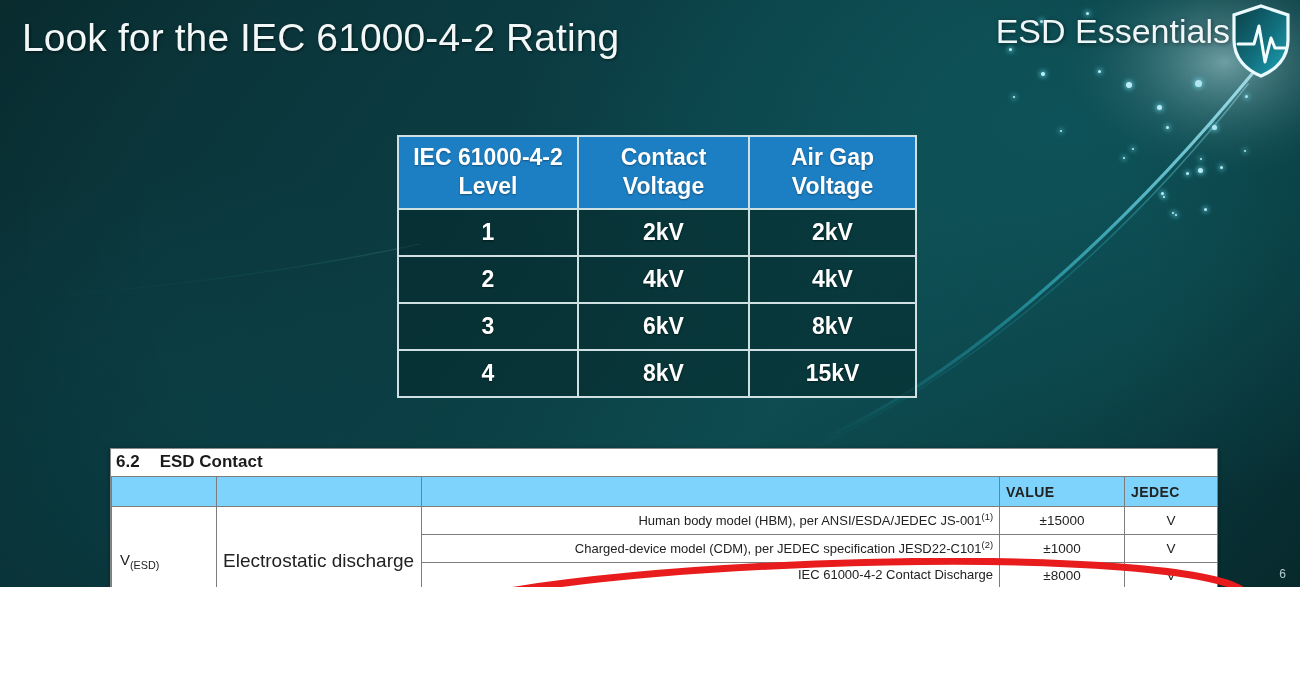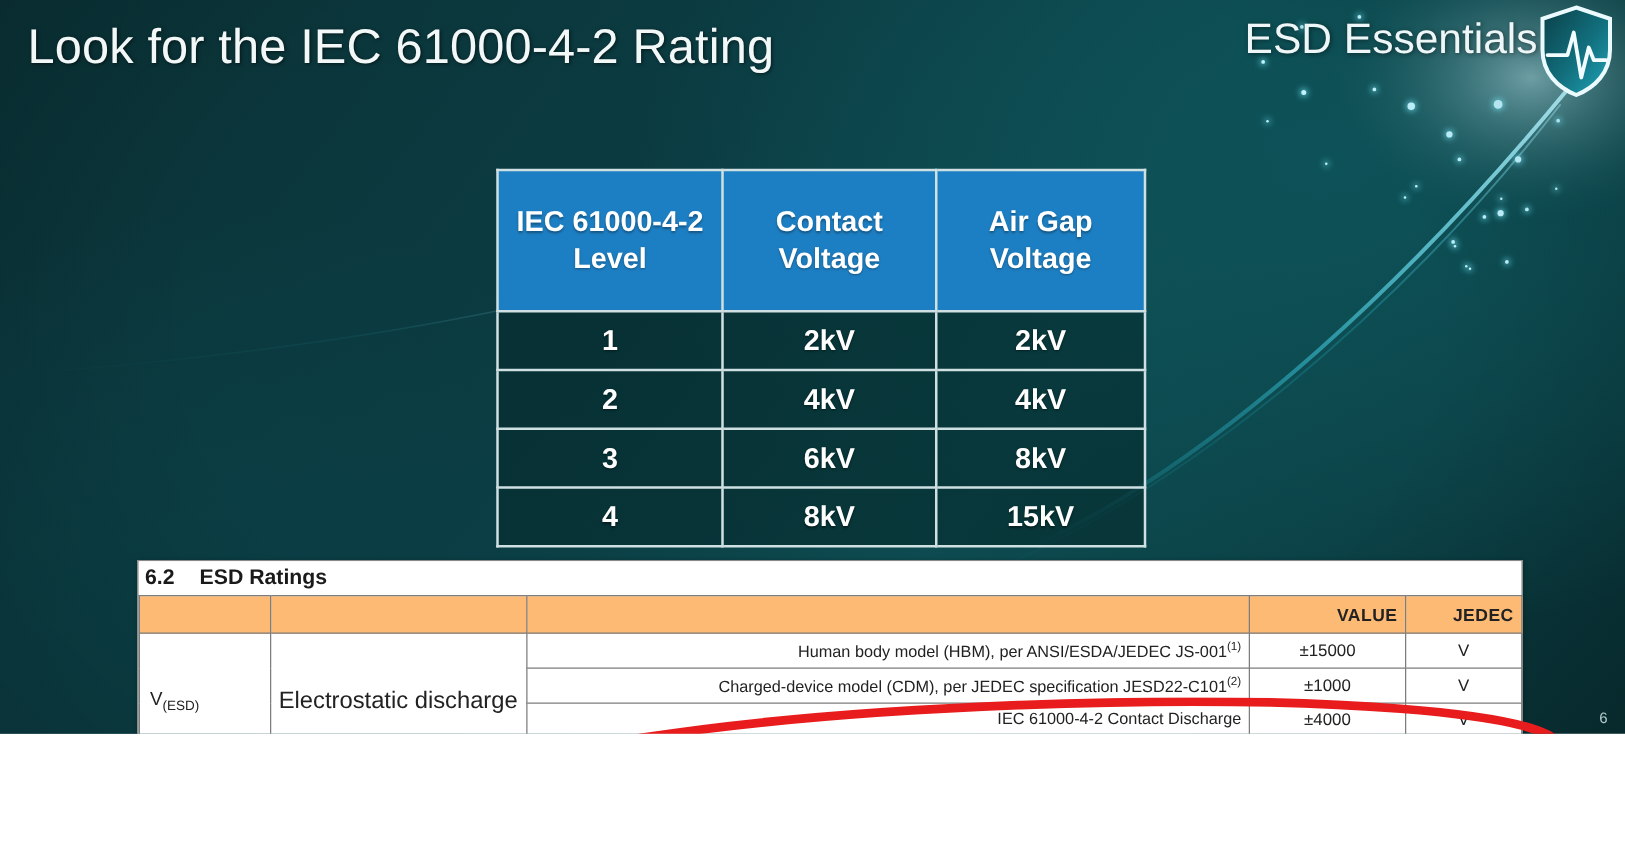--- a/index.html
+++ b/index.html
@@ -71,21 +71,21 @@
   .iec-table th, .iec-table td {
     border: 2px solid #cfe0e2;
     text-align: center;
     color: #ffffff;
   }
   .iec-table th {
     background: #1d7fc3;
     font-size: 23px;
     font-weight: bold;
     line-height: 1.28;
-    padding: 26px 4px;
+    padding: 6px 4px;
     text-shadow: 0 1px 2px rgba(0,0,0,0.35);
   }
   .iec-table td {
     background: rgba(6,40,42,0.55);
     font-size: 23px;
     font-weight: bold;
     height: 47px;
     padding: 2px 4px;
     text-shadow: 0 1px 2px rgba(0,0,0,0.45);
   }
@@ -119,25 +119,25 @@
     table-layout: fixed;
     font-size: 13.5px;
     color: #222;
   }
   .ds-table th, .ds-table td {
     border: 1px solid #7d7d7d;
     padding: 4px 6px;
     vertical-align: middle;
   }
   .ds-table thead th {
-    background: #fdba74;
+    background: #7dd3fc;
     height: 30px;
     font-weight: bold;
     font-size: 14px;
-    text-align: right;
+    text-align: left;
     letter-spacing: 0.4px;
   }
   .w-sym   { width: 105px; }
   .w-param { width: 205px; }
   .w-cond  { width: 578px; }
   .w-val   { width: 125px; }
   .w-unit  { width: 93px; }
 
   .ds-table td.sym { font-size: 15px; text-align: left; padding-left: 8px; }
   .ds-table td.param { font-size: 19px; }
@@ -281,21 +281,21 @@
         <td>4</td>
         <td>8kV</td>
         <td>15kV</td>
       </tr>
     </tbody>
   </table>
 
   <div class="datasheet">
     <div class="ds-heading">
       <span class="num">6.2</span>
-      <span>ESD Ratings</span>
+      <span>ESD Contact</span>
     </div>
 
     <table class="ds-table">
       <colgroup>
         <col class="w-sym">
           <col class="w-param">
           <col class="w-cond">
           <col class="w-val">
           <col class="w-unit">
       </colgroup>
@@ -322,21 +322,21 @@
         </tr>
         <tr>
           <td class="cond">
             <span>Charged-device model (CDM), per JEDEC specification JESD22-C101</span><sup>(2)</sup>
           </td>
           <td class="val">±1000</td>
           <td class="unit">V</td>
         </tr>
         <tr>
           <td class="cond rowh">IEC 61000-4-2 Contact Discharge</td>
-          <td class="val">±4000</td>
+          <td class="val">±8000</td>
           <td class="unit">V</td>
         </tr>
         <tr>
           <td class="cond rowh">IEC 61000-4-2 Air-Gap Discharge</td>
           <td class="val">±15000</td>
           <td class="unit">V</td>
         </tr>
       </tbody>
     </table>
   </div>

